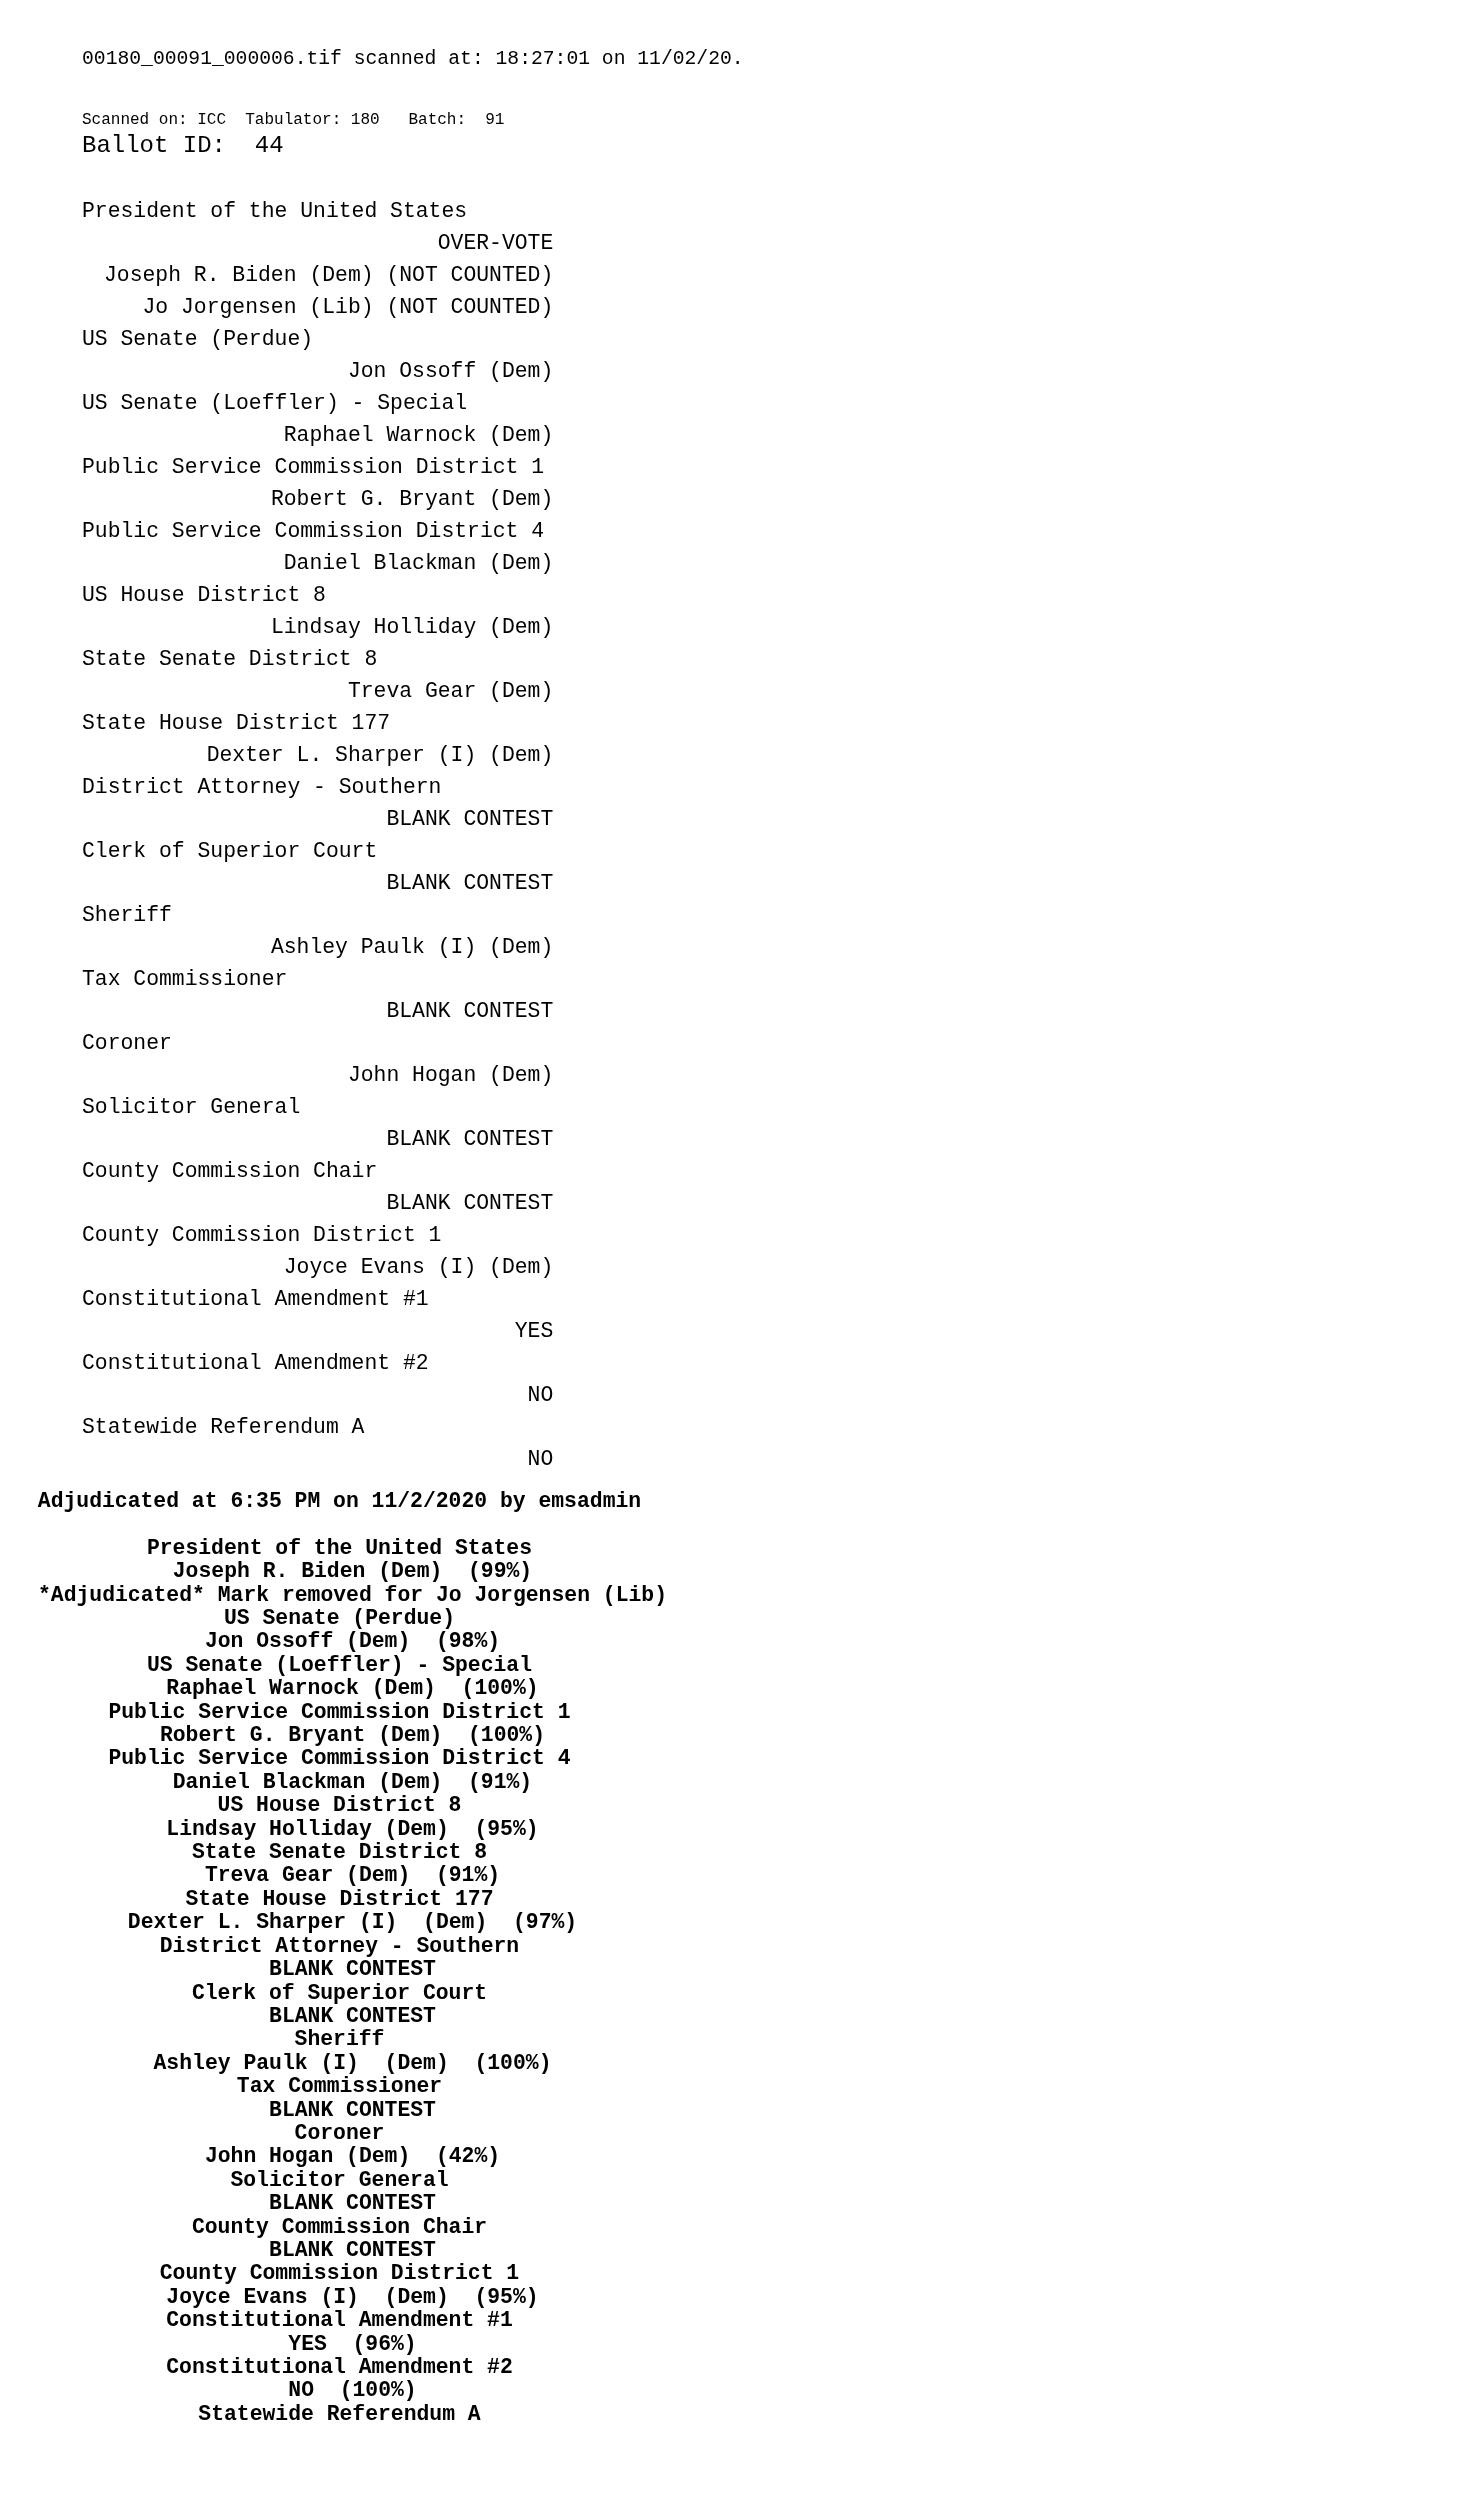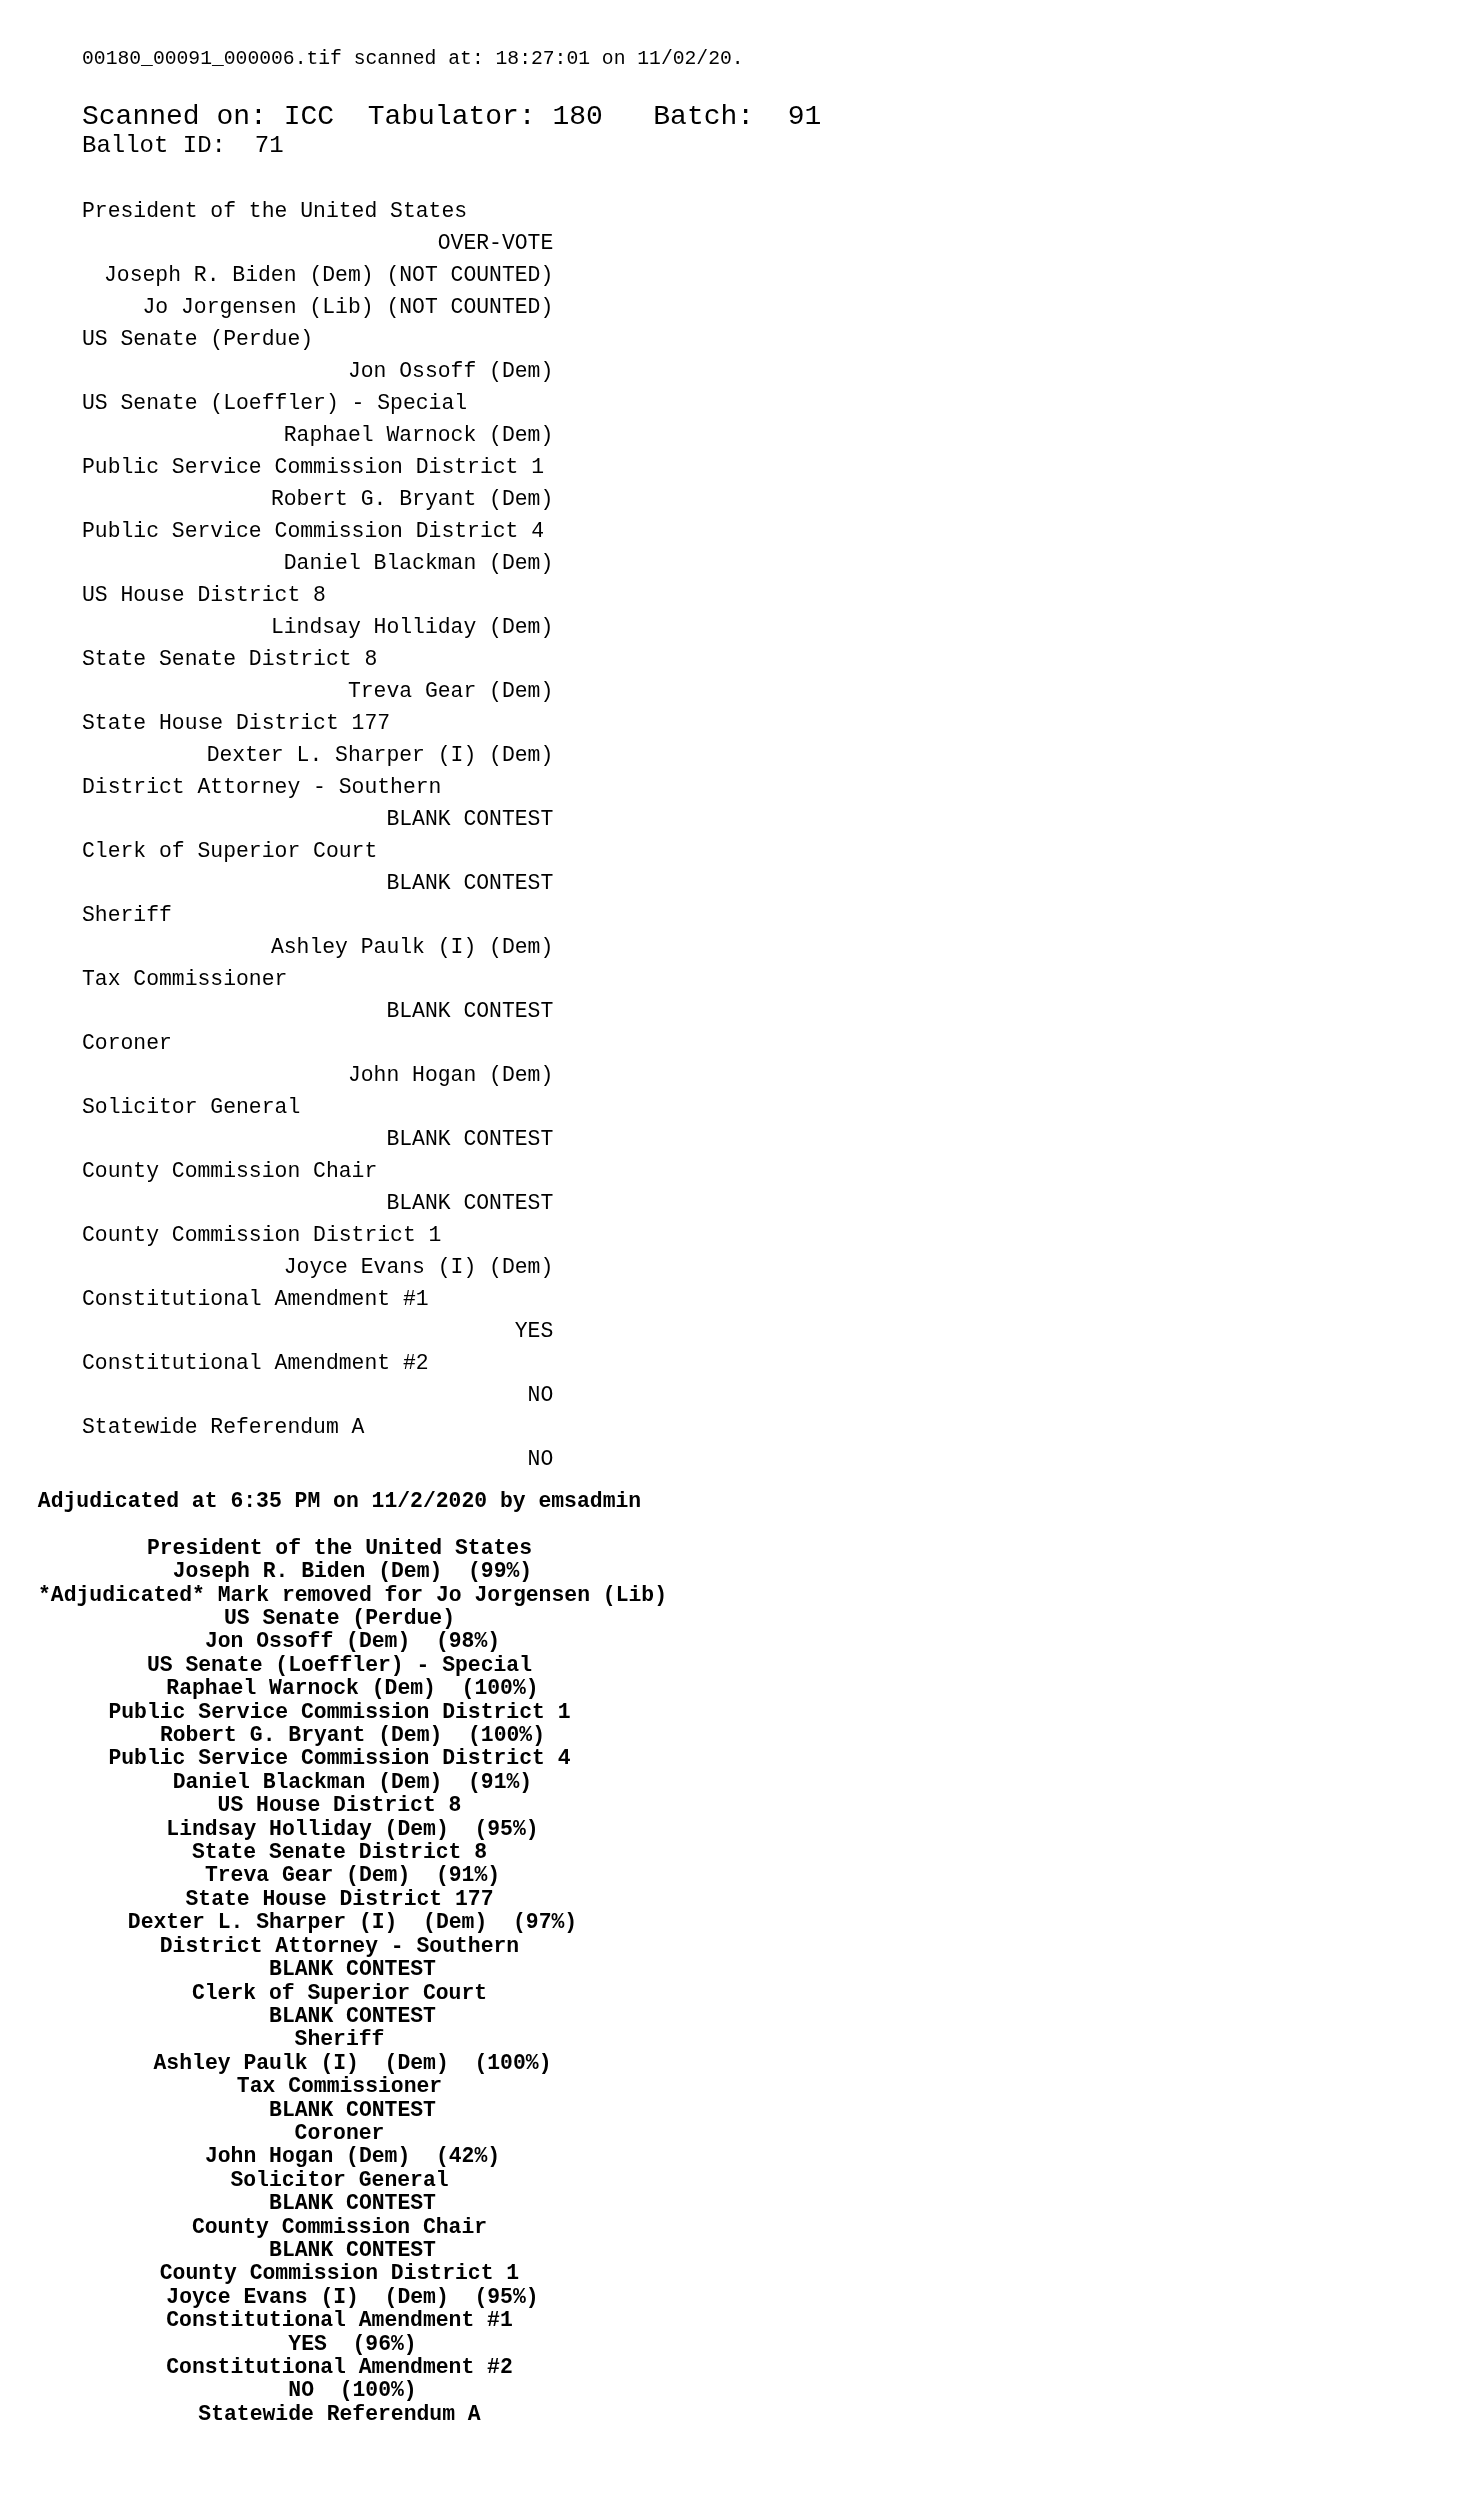--- a/index.html
+++ b/index.html
@@ -14,22 +14,22 @@
   .sans { font-family: Liberation Mono, monospace; }
   .mono { font-family: "Liberation Mono", "DejaVu Sans Mono", monospace; font-weight: bold; text-align: center; }
 
   .line { white-space: pre; }
 
   #filename-line {
     position: absolute; left: 82px; top: 49px;
     font-size: 19.7px; line-height: 1.1;
   }
   #scanned-line {
-    position: absolute; left: 82px; top: 102px;
-    font-size: 28px; line-height: 1.1;
+    position: absolute; left: 82px; top: 112px;
+    font-size: 16px; line-height: 1.1;
   }
   #ballot-id-line {
     position: absolute; left: 82px; top: 133px;
     font-size: 24px; line-height: 1.1;
   }
 
   #ballot-contest-list {
     position: absolute; left: 82px; top: 195px;
     font-size: 21.4px; line-height: 32px;
   }
@@ -45,21 +45,21 @@
 </style>
 </head>
 <body>
 
 <div id="page">
 
   <div id="filename-line" class="sans line">00180_00091_000006.tif scanned at: 18:27:01 on 11/02/20.</div>
 
   <div id="scanned-line" class="sans line">Scanned on: ICC  Tabulator: 180   Batch:  91</div>
 
-  <div id="ballot-id-line" class="sans line">Ballot ID:  71</div>
+  <div id="ballot-id-line" class="sans line">Ballot ID:  44</div>
 
   <div id="ballot-contest-list" class="sans">
       <div>
         <div class="line contest-name">President of the United States</div>
         <div class="line selection-line">OVER-VOTE</div>
         <div class="line selection-line">Joseph R. Biden (Dem) (NOT COUNTED)</div>
         <div class="line selection-line">Jo Jorgensen (Lib) (NOT COUNTED)</div>
       </div>
       <div>
         <div class="line contest-name">US Senate (Perdue)</div>

